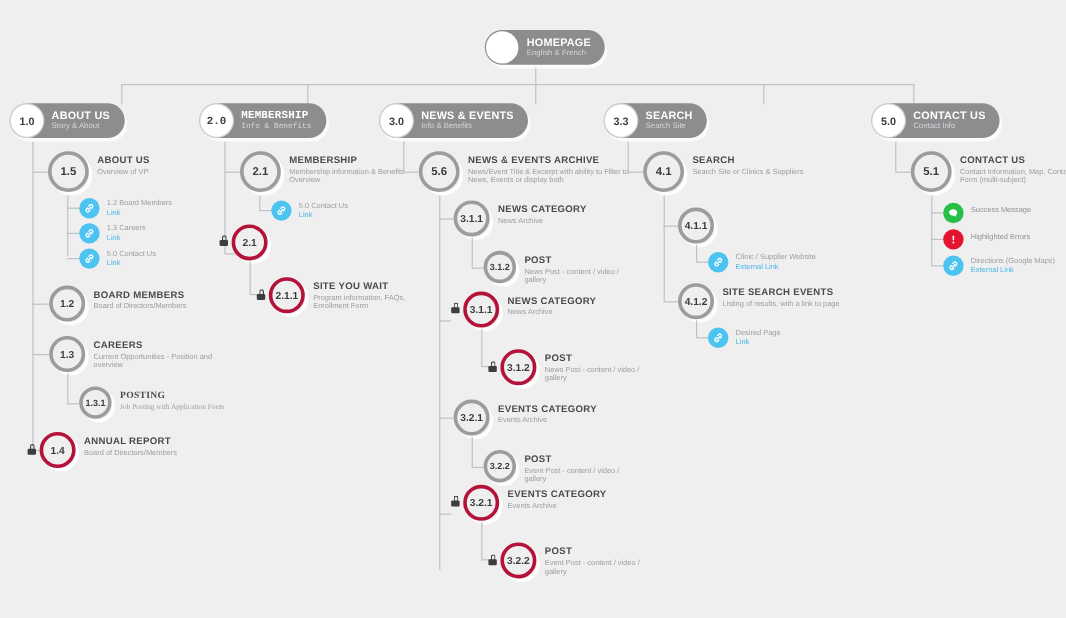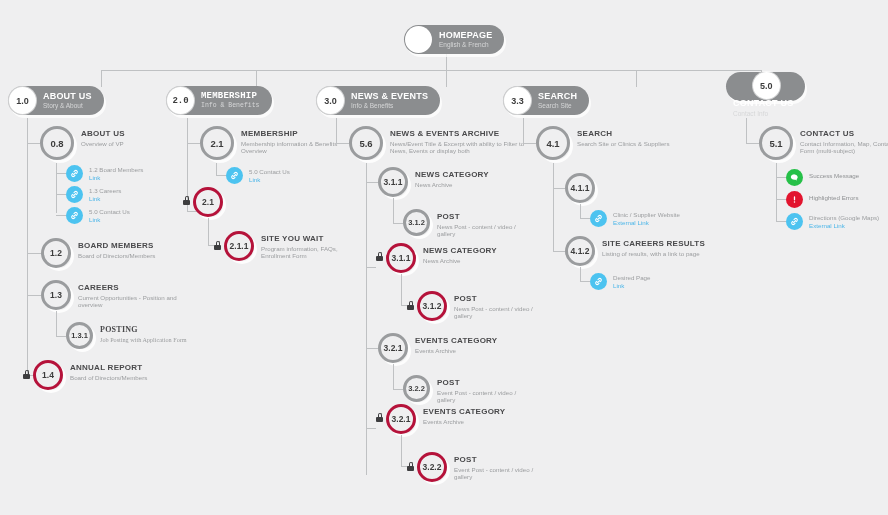--- a/index.html
+++ b/index.html
@@ -120,36 +120,36 @@
       <div class="psub">Info &amp; Benefits</div>
     </div>
   </div>
   <div class="pill" style="left:503px;top:86px;">
     <div class="pnum">3.3</div>
     <div class="ptxt">
       <div class="ptitle">SEARCH</div>
       <div class="psub">Search Site</div>
     </div>
   </div>
-  <div class="pill" style="left:726px;top:72px;flex-direction:column;">
+  <div class="pill" style="left:726px;top:86px;">
     <div class="pnum">5.0</div>
     <div class="ptxt">
       <div class="ptitle">CONTACT US</div>
       <div class="psub">Contact Info</div>
     </div>
   </div>
 
   <div class="vline" style="left:27px;top:118px;height:257px;"></div>
   <div class="hline" style="left:27px;top:143px;width:13px;"></div>
   <div class="hline" style="left:27px;top:253px;width:14px;"></div>
   <div class="hline" style="left:27px;top:295px;width:14px;"></div>
   <div class="hline" style="left:27px;top:375px;width:10px;"></div>
 
   <div class="node" style="left:40px;top:126px;">
-    <div class="circ s34">0.8</div>
+    <div class="circ s34">1.5</div>
     <div class="ntxt">
       <div class="ntitle">ABOUT US</div>
       <div class="nsub">Overview of VP</div>
     </div>
   </div>
 
   <div class="vline" style="left:56px;top:163px;height:50px;"></div>
   <div class="hline" style="left:56px;top:173px;width:10px;"></div>
   <div class="hline" style="left:56px;top:194px;width:10px;"></div>
   <div class="hline" style="left:56px;top:215px;width:10px;"></div>
@@ -428,21 +428,21 @@
     </div>
     <div class="ltxt">
       <div class="llab">Clinic / Supplier Website</div>
       <div class="llink">External Link</div>
     </div>
   </div>
 
   <div class="node" style="left:565px;top:236px;">
     <div class="circ s30">4.1.2</div>
     <div class="ntxt" style="width:135px;">
-      <div class="ntitle">SITE CAREERS RESULTS</div>
+      <div class="ntitle">SITE SEARCH EVENTS</div>
       <div class="nsub">Listing of results, with a link to page</div>
     </div>
   </div>
 
   <div class="vline" style="left:580px;top:267px;height:14px;"></div>
   <div class="hline" style="left:580px;top:281px;width:10px;"></div>
   <div class="leaf" style="left:590px;top:273px;">
     <div class="bicon">
       <svg width="11" height="11" viewBox="0 0 24 24">
           <g fill="none" stroke="#ffffff" stroke-width="2.4" stroke-linecap="round">

